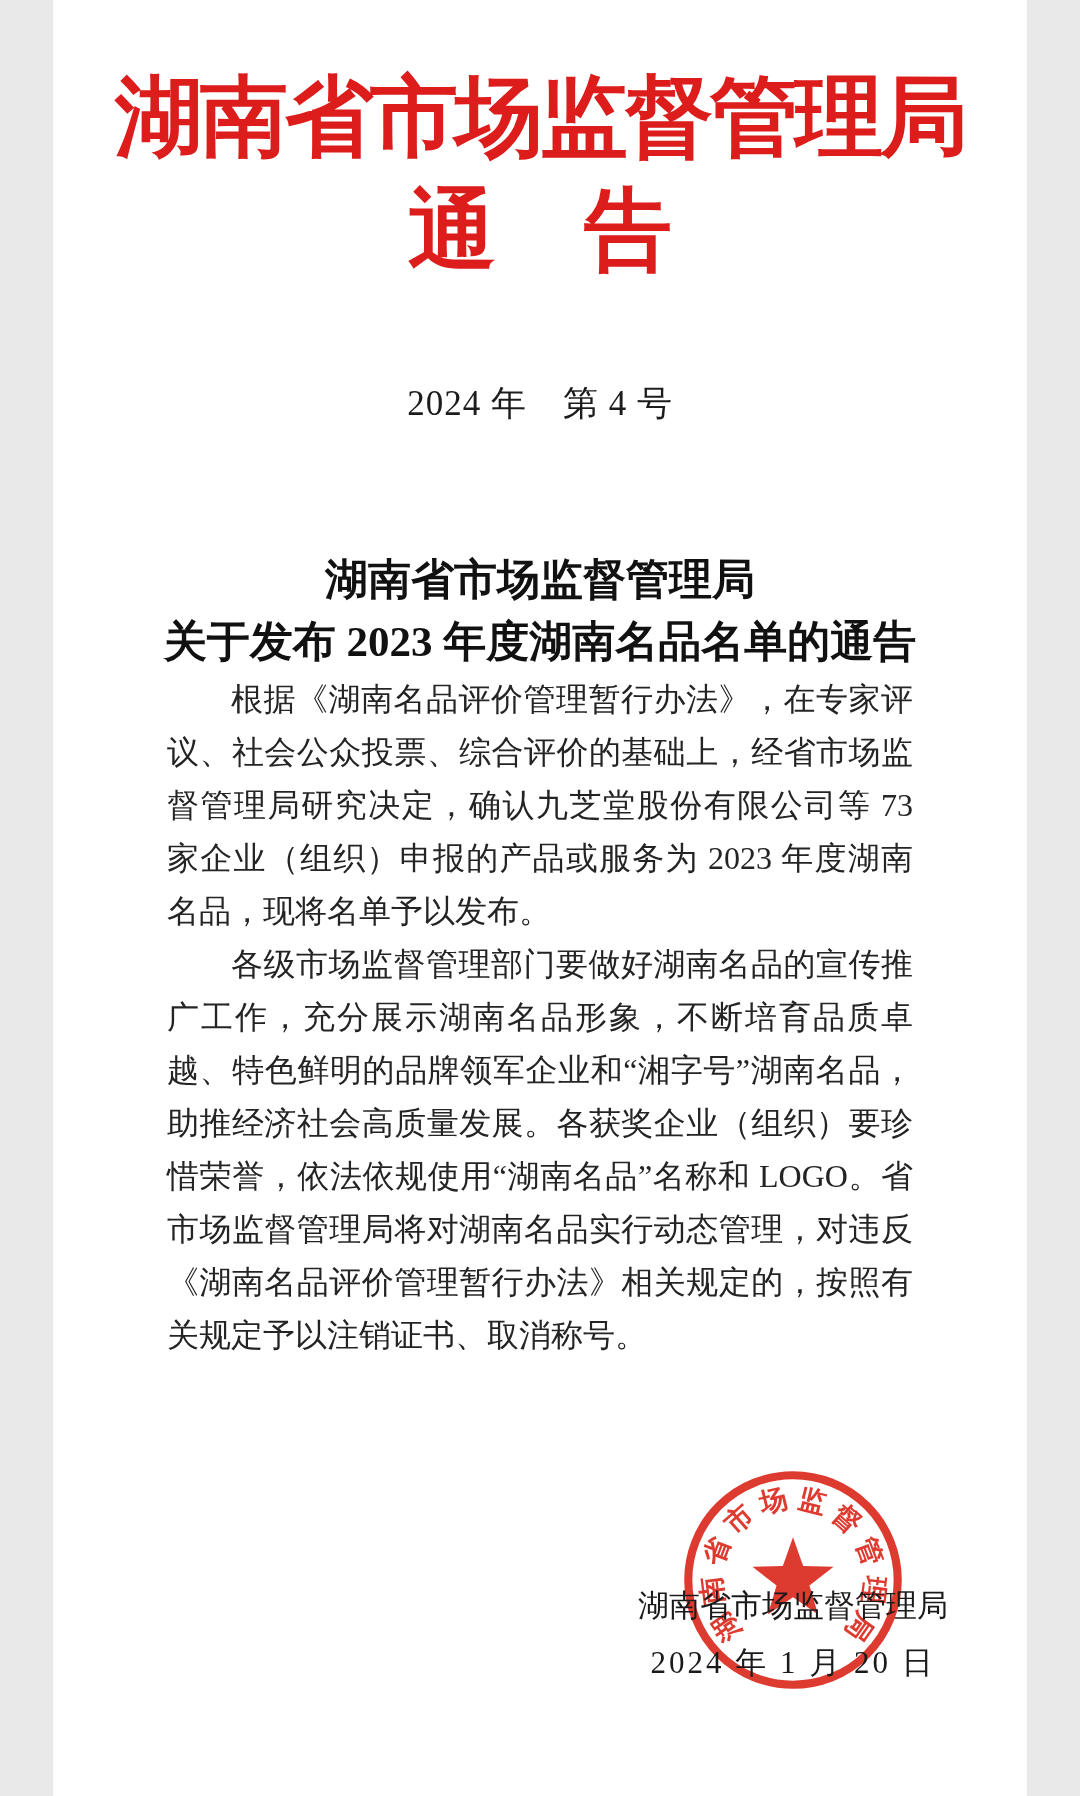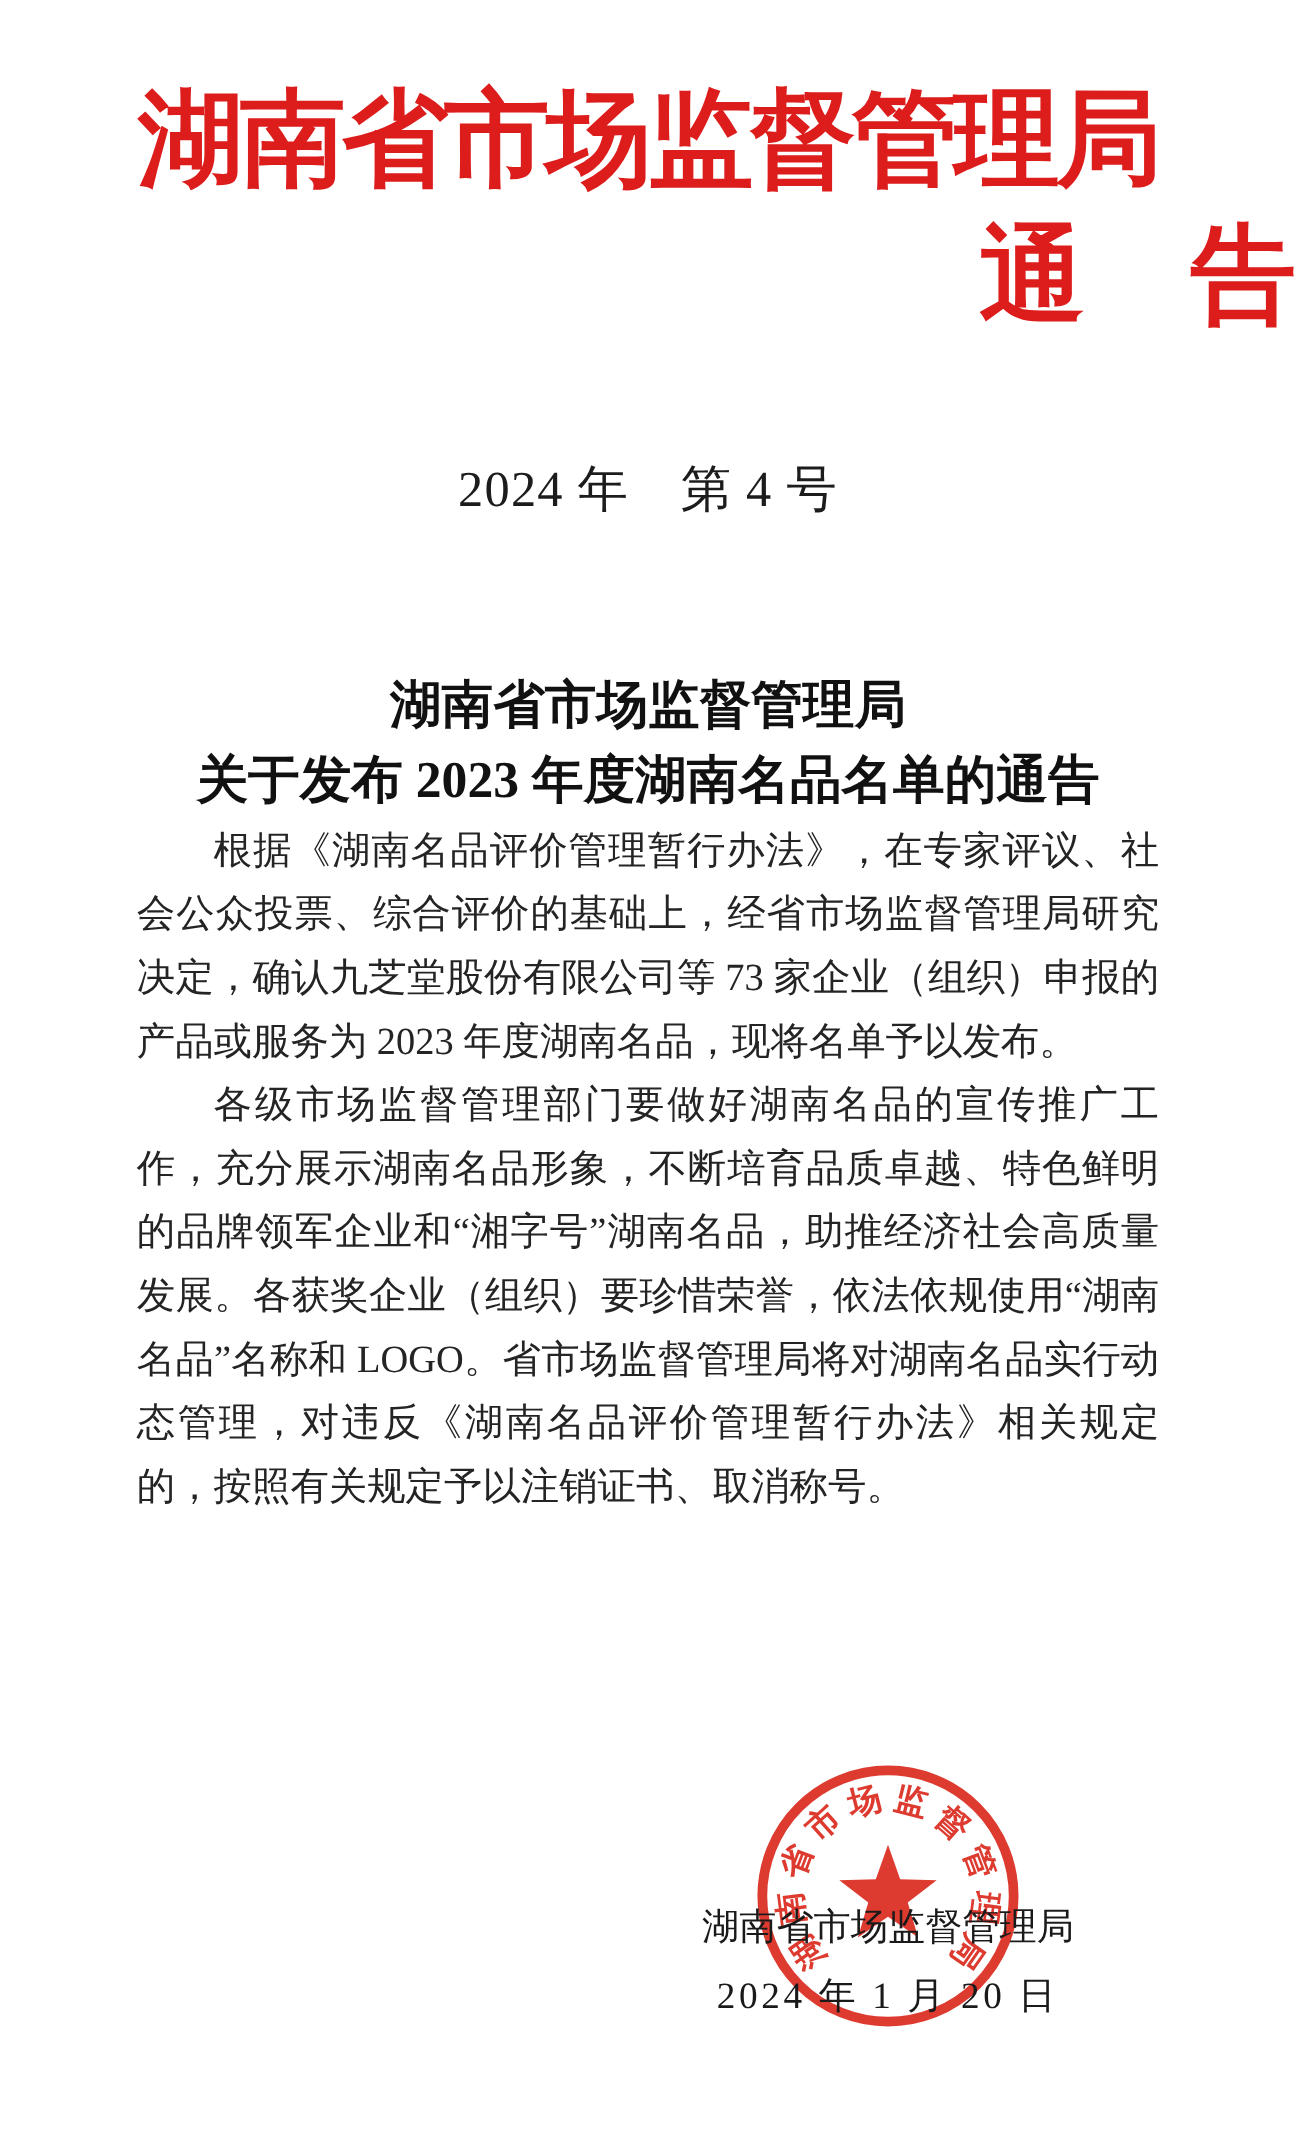--- a/index.html
+++ b/index.html
@@ -1,43 +1,43 @@
 <!DOCTYPE html>
 <html style="--accent: #dd1c1c; --seal: #dc2a1e;"><head>
 <meta charset="utf-8">
 <style>
   html,body { margin:0; padding:0; background:#e9e9e9; }
   .page {
     position:relative;
-    width:1080px; height:1796px;
+    width:974px; height:1796px;
     margin:0 auto;
     background:#ffffff;
     font-family:"Liberation Serif", serif;
     overflow:hidden;
     color:#222;
   }
   .org-title {
     margin:0; padding-top:70px;
     text-align:center;
     color:var(--accent,#dd1c1c);
     font-size:88px; font-weight:bold;
     letter-spacing:-3px;
     line-height:1.1;
   }
   .doc-type {
     margin:16px 0 0;
-    text-align:right;
+    text-align:center;
     color:var(--accent,#dd1c1c);
     font-size:88px; font-weight:bold;
     line-height:1.1;
   }
   .doc-number {
     margin-top:100px;
     text-align:center;
-    font-size:42px;
+    font-size:35px;
     color:#1c1c1c;
     letter-spacing:1px;
   }
   .subtitle {
     margin-top:122px;
     text-align:center;
     font-size:43px;
     font-weight:bold;
     line-height:62px;
     color:#111;

